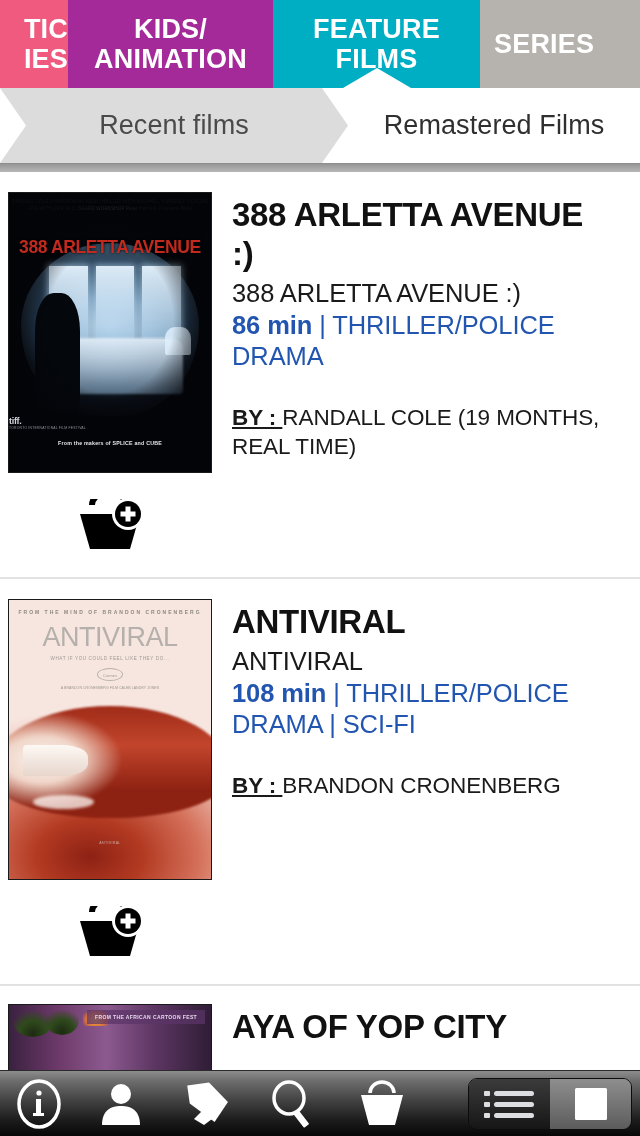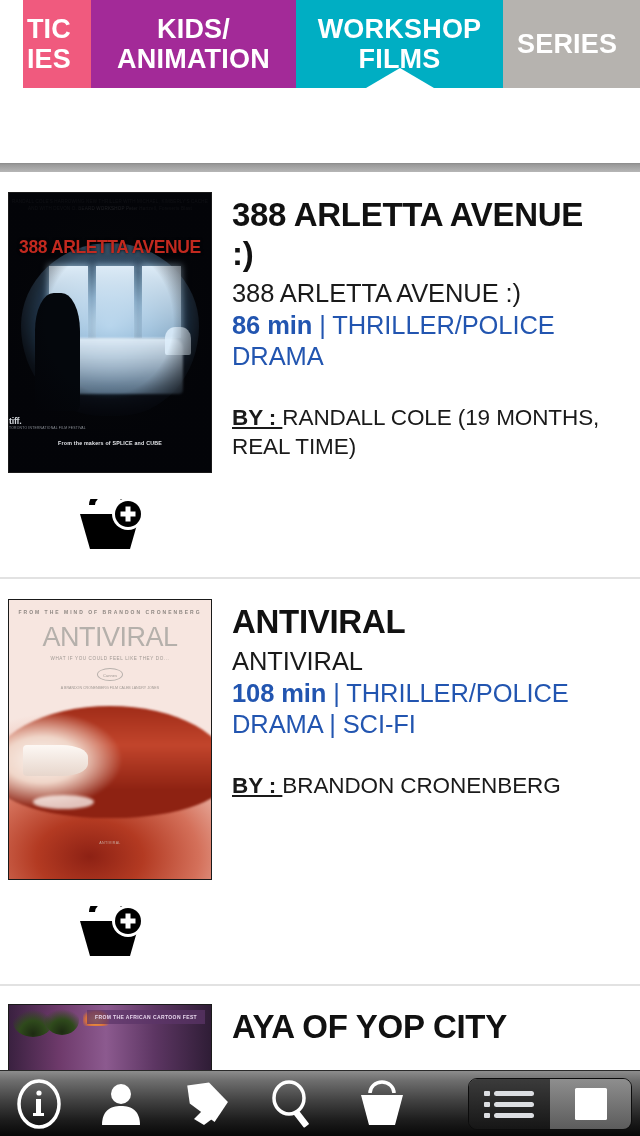--- a/index.html
+++ b/index.html
@@ -23,21 +23,21 @@
     font-weight:bold;
     font-size:27px;
     line-height:1.12;
     text-align:center;
     letter-spacing:0.2px;
     position:relative;
     overflow:hidden;
     padding:0 4px;
   }
   .cat-tab span { display:block; }
-  .cat-tab.partial-left { justify-content:flex-end; padding-right:20px; text-align:right;margin-left:23px;}
+  .cat-tab.partial-left { justify-content:flex-end; padding-right:0; text-align:right;}
   .cat-tab.partial-right { justify-content:flex-start; padding-left:14px; text-align:left;}
   .cat-tab .notch {
     position:absolute;
     left:50%; bottom:0;
     transform:translateX(-50%);
     width:0; height:0;
     border-left:34px solid transparent;
     border-right:34px solid transparent;
     border-bottom:20px solid #ffffff;
   }
@@ -314,33 +314,41 @@
 
     <div class="cat-tab" style="background:#a32a98; width:205px;">
       <div>
         <span>KIDS/</span>
         <span>ANIMATION</span>
       </div>
     </div>
 
     <div class="cat-tab" style="background:#00aec3; width:207px;">
       <div>
-        <span>WORKSHOP</span>
+        <span>FEATURE</span>
         <span>FILMS</span>
       </div>
       <div class="notch"></div>
     </div>
 
     <div class="cat-tab partial-right" style="background:#b6b3af; flex:1 1 auto;">
       <div>
         <span>SERIES</span>
       </div>
     </div>
   </div>
 
+  <div class="sub-bar">
+    <div class="sub-tab inactive" style="left:0; width:348px;">
+      <span>Recent films</span>
+    </div>
+    <div class="sub-tab active" style="left:348px; width:292px;">
+      <span>Remastered Films</span>
+    </div>
+  </div>
   <div class="bar-shadow"></div>
 
   <div class="list">
 
     <div class="film-row">
       <div class="film-main">
         <div class="poster-wrap">
           <div class="poster p-arletta">
             <div class="credits">RANDALL COLE'S HARROWING NEW THRILLER
 WITH MICHAEL, KIMBERLY'S CACHE AND

